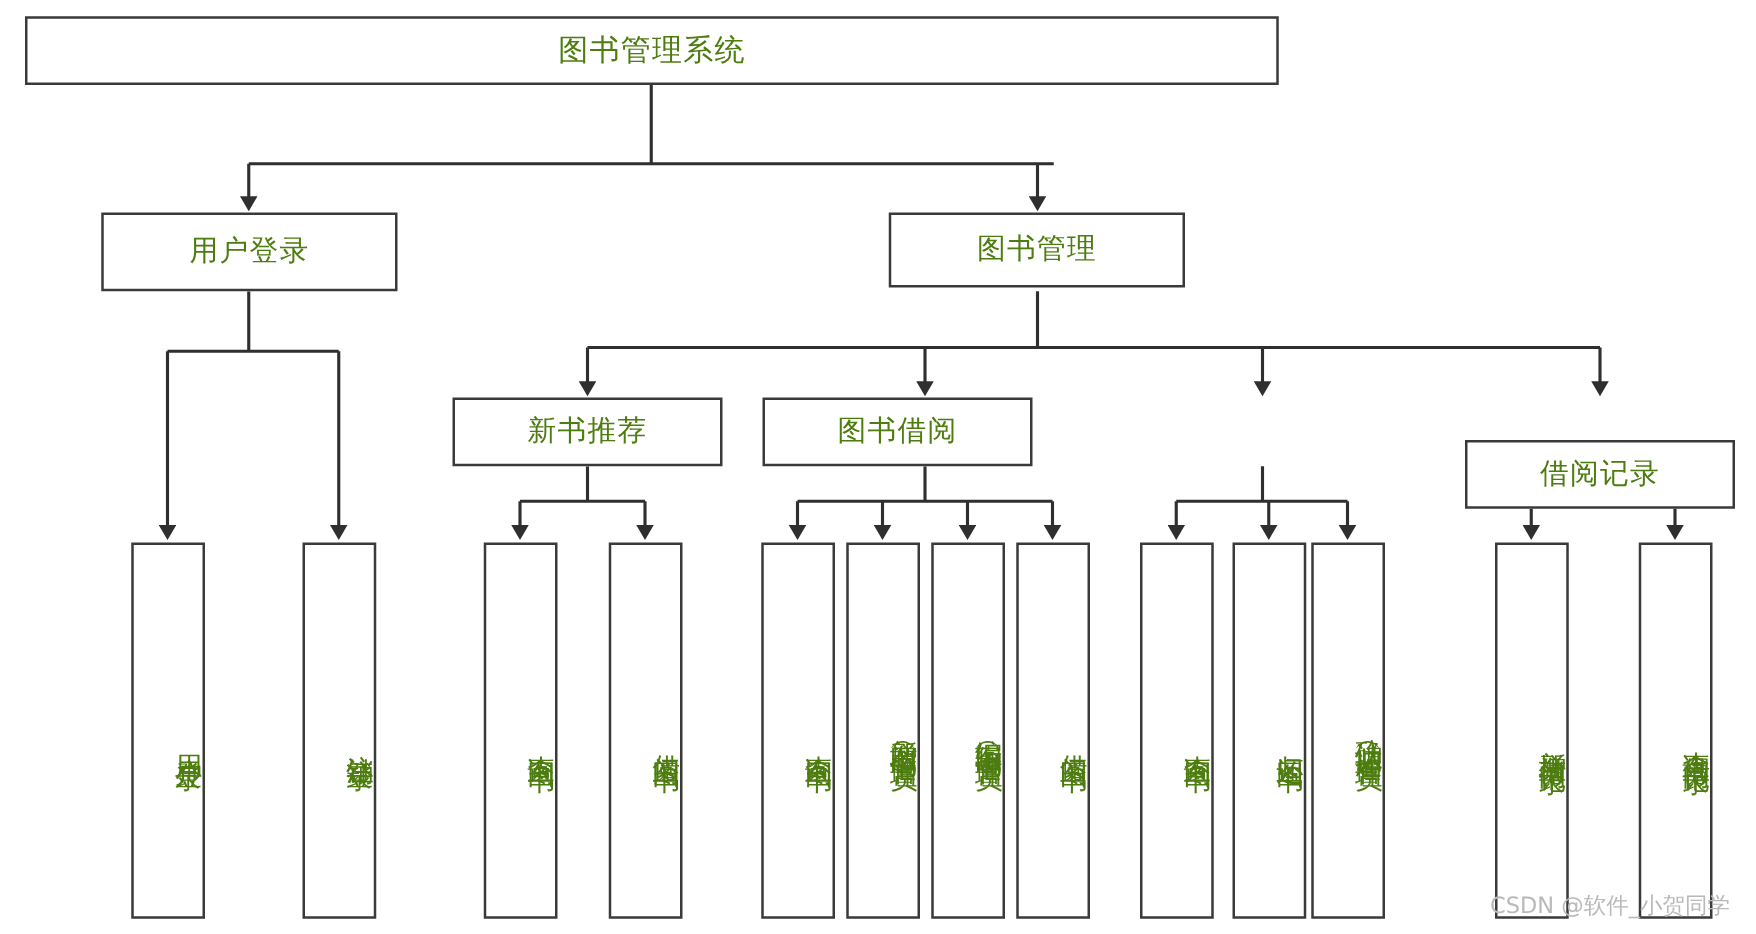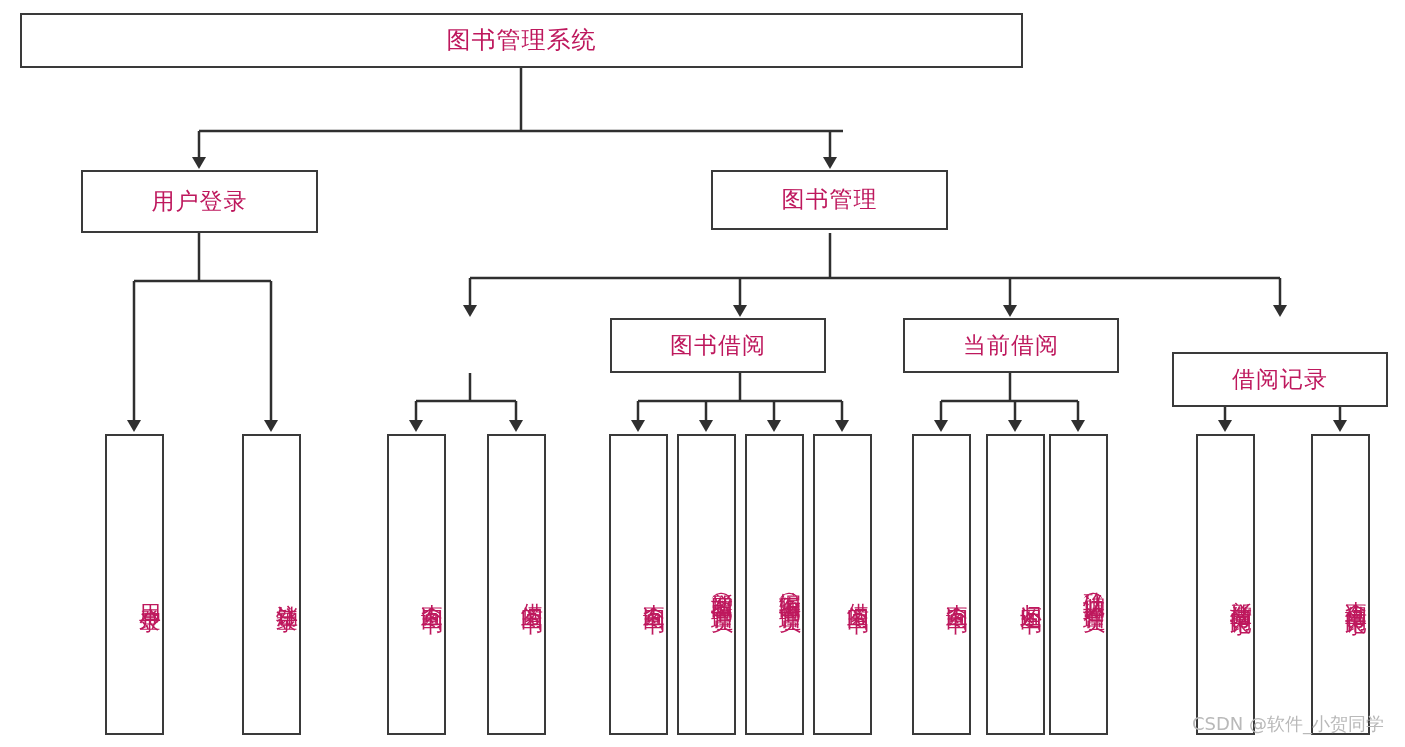--- a/index.html
+++ b/index.html
@@ -27,21 +27,21 @@
     pointer-events: none;
   }
   .node {
     position: absolute;
     box-sizing: border-box;
     background: #ffffff;
     border: 2.5px solid #3a3a3a;
     display: flex;
     align-items: center;
     justify-content: center;
-    color: #be185d;
+    color: #4d7c0f;
     text-align: center;
     z-index: 2;
   }
   .node.horiz {
     font-size: 23px;
     letter-spacing: 1px;
     line-height: 1.2;
   }
   .node.root {
     font-size: 24px;
@@ -123,22 +123,22 @@
       <path d="M1225,401 L1225,421" marker-end="url(#arrow)"></path>
       <path d="M1340,401 L1340,421" marker-end="url(#arrow)"></path>
     </g>
   </svg>
 
   <div class="node root horiz" style="left:20px; top:13px; width:1003px; height:55px;">图书管理系统</div>
 
   <div class="node horiz" style="left:81px; top:170px; width:237px; height:63px;">用户登录</div>
   <div class="node horiz" style="left:711px; top:170px; width:237px; height:60px;">图书管理</div>
 
+  <div class="node horiz" style="left:362px; top:318px; width:216px; height:55px;">新书推荐</div>
   <div class="node horiz" style="left:610px; top:318px; width:216px; height:55px;">图书借阅</div>
-  <div class="node horiz" style="left:903px; top:318px; width:216px; height:55px;">当前借阅</div>
   <div class="node horiz" style="left:1172px; top:318px; width:216px; height:55px;margin-top:34px;">借阅记录</div>
 
   <div class="node vert" style="left:105px; top:434px; width:59px; height:301px;">用户登录</div>
   <div class="node vert" style="left:242px; top:434px; width:59px; height:301px;">注销登录</div>
 
   <div class="node vert" style="left:387px; top:434px; width:59px; height:301px;">查询图书</div>
   <div class="node vert" style="left:487px; top:434px; width:59px; height:301px;">借阅图书</div>
 
   <div class="node vert" style="left:609px; top:434px; width:59px; height:301px;">查询图书</div>
   <div class="node vert tall-pad" style="left:677px; top:434px; width:59px; height:301px;">新增图书（管理员）</div>

